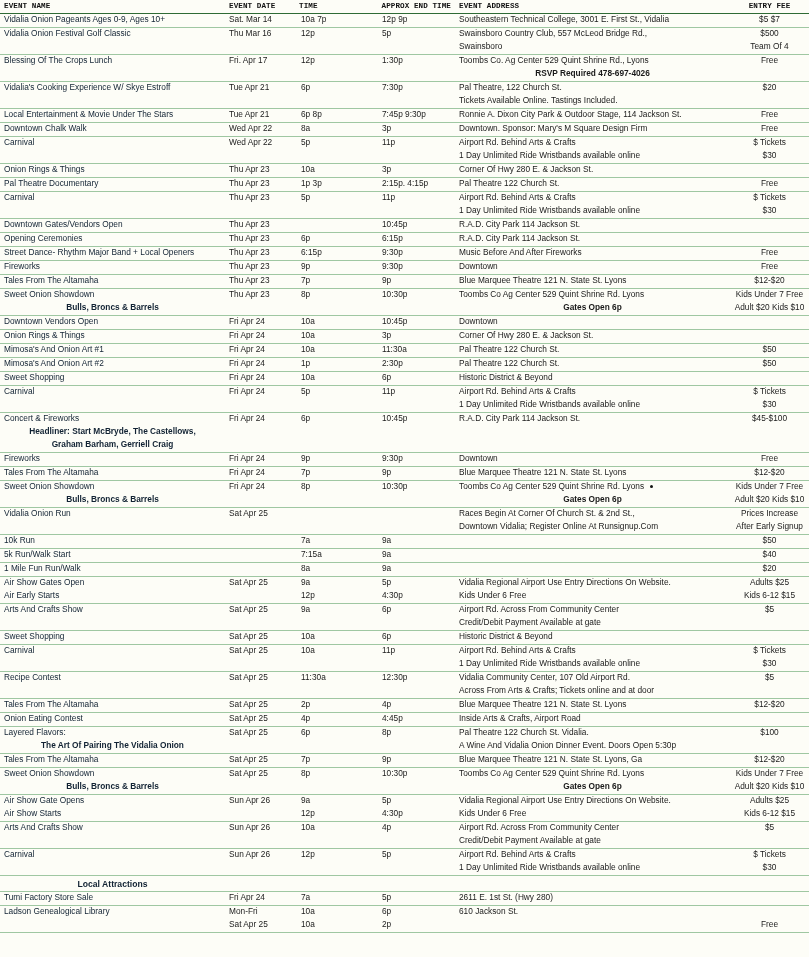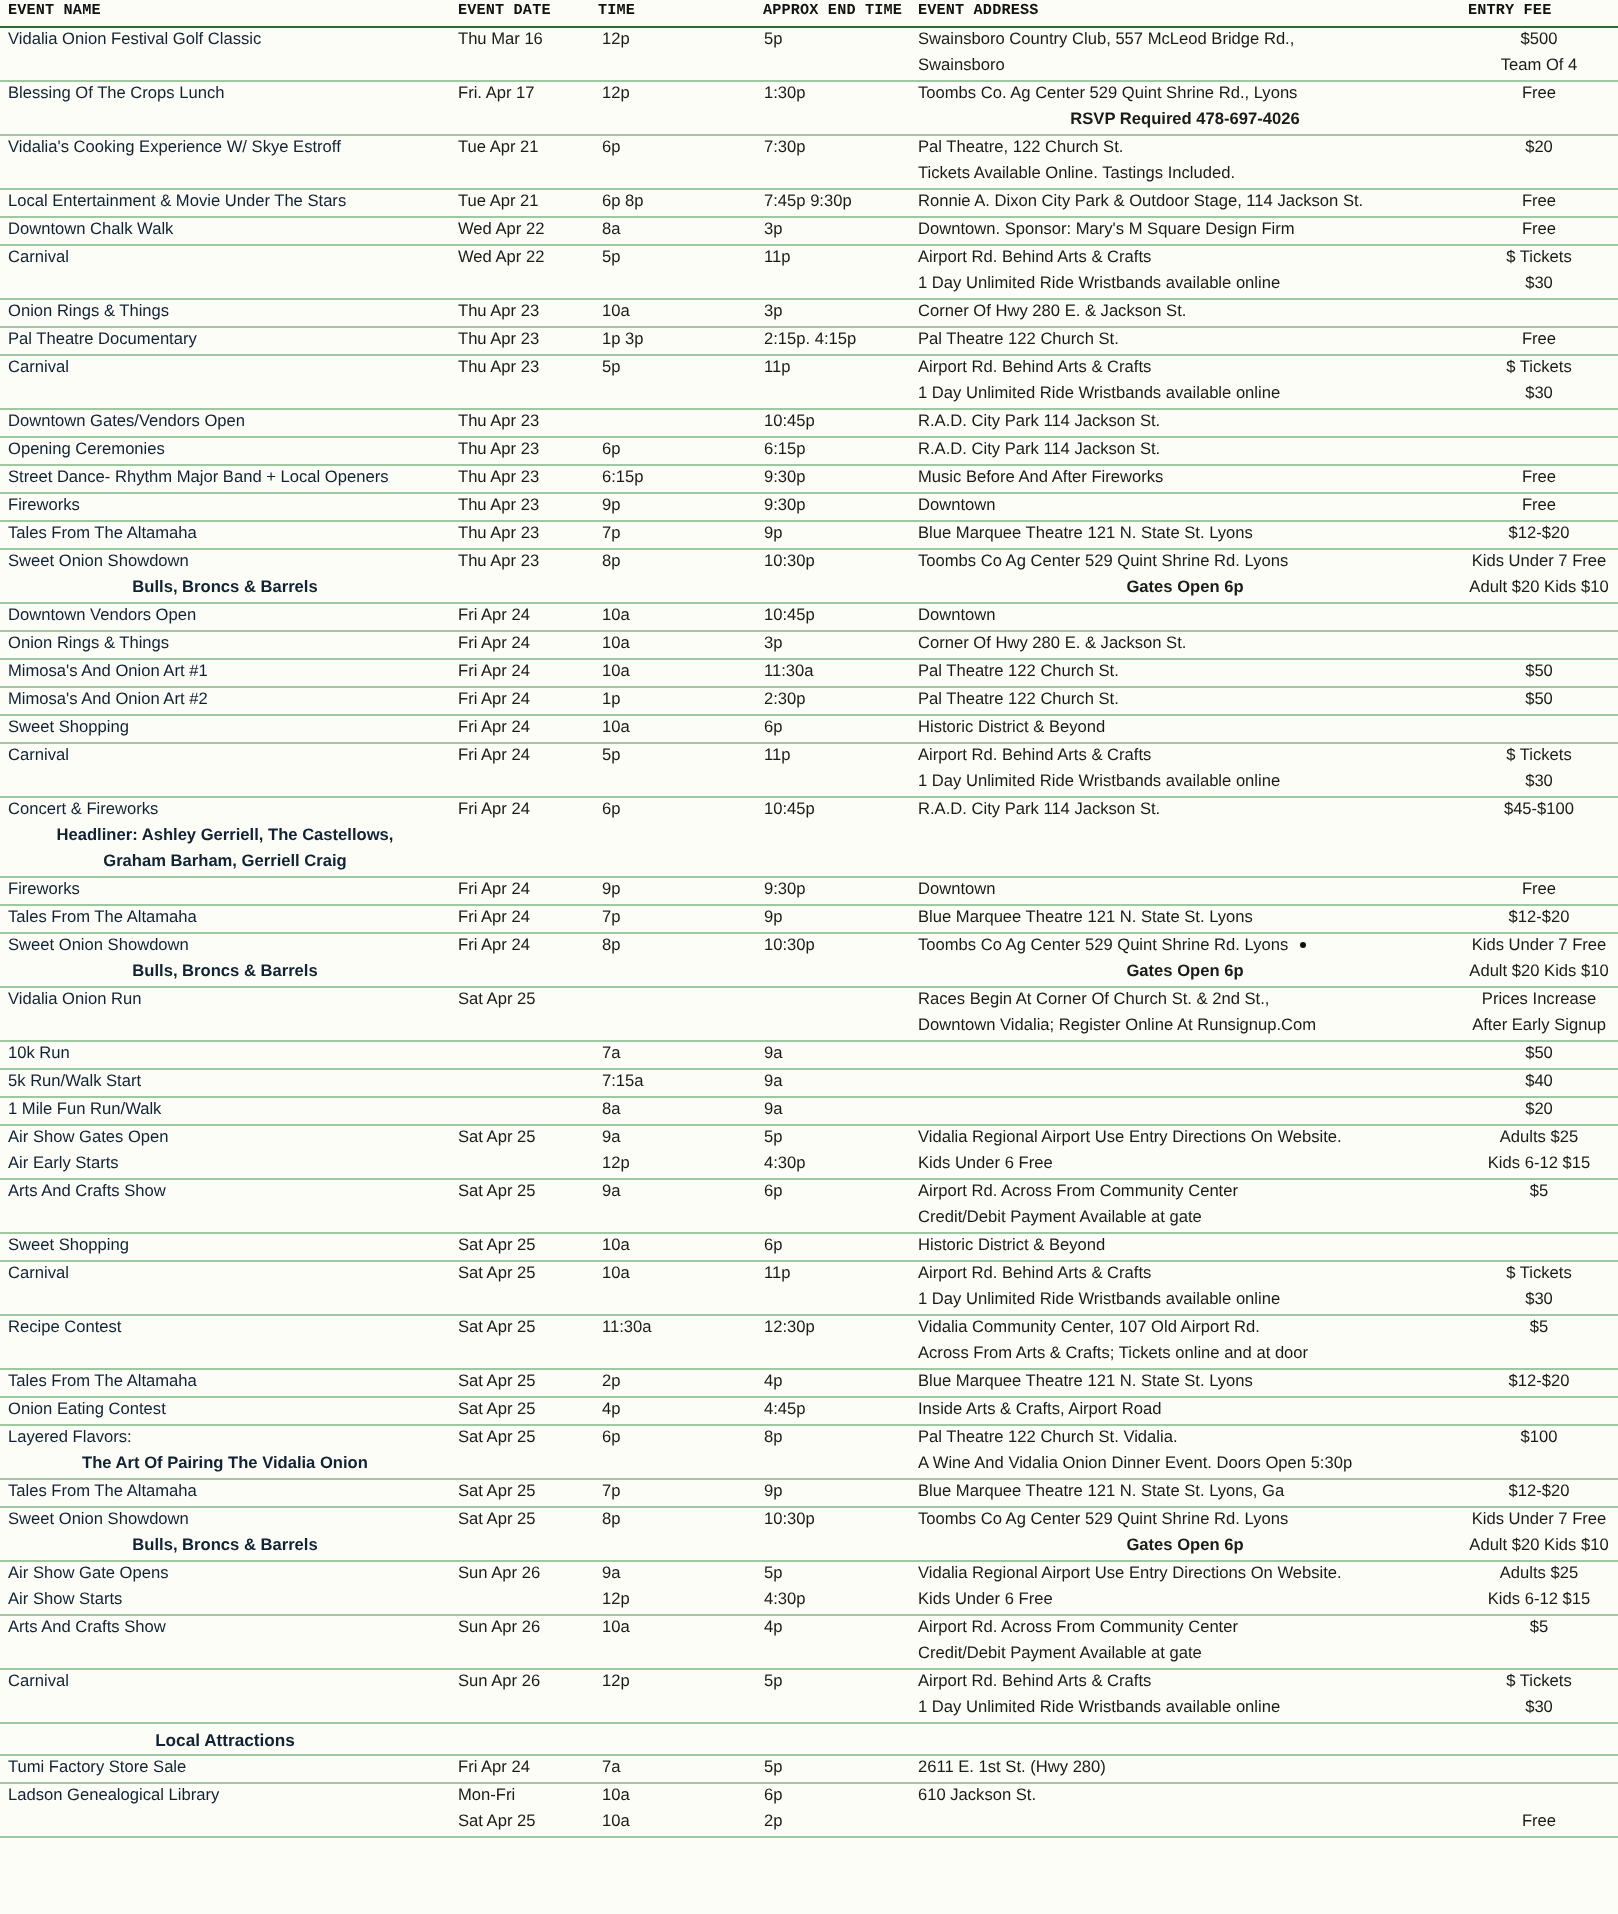--- a/index.html
+++ b/index.html
@@ -40,21 +40,21 @@
     font-weight: bold;
     letter-spacing: .01em;
     color: #111;
     text-align: left;
     padding: 2px 4px 3px 4px;
     vertical-align: bottom;
     border-bottom: 1.1px solid #2f6b35;
     font-family: Liberation Mono, monospace;
   }
   thead th.ctr { text-align: right; }
-  thead th.r   { text-align: left; }
+  thead th.r   { text-align: center; }
 
   tbody td {
     padding: 1px 4px 1px 4px;
     vertical-align: top;
     line-height: 1.18;
     border-bottom: 0.7px solid #9fc7a2;
     height: 11px;
   }
   tbody tr.norule td { border-bottom: none; }
 
@@ -93,20 +93,28 @@
       <tr>
         <th>EVENT NAME</th>
         <th>EVENT DATE</th>
         <th>TIME</th>
         <th class="ctr">APPROX END TIME</th>
         <th>EVENT ADDRESS</th>
         <th class="r">ENTRY FEE</th>
       </tr>
     </thead>
     <tbody id="tbody">
+        <tr>
+          <td class="name">Vidalia Onion Pageants  Ages 0-9, Ages 10+</td>
+          <td class="date">Sat. Mar 14</td>
+          <td class="time">10a   7p</td>
+          <td class="end">12p    9p</td>
+          <td class="addr">Southeastern Technical College, 3001 E. First St., Vidalia</td>
+          <td class="fee">$5    $7</td>
+        </tr>
         <tr class="norule">
           <td class="name">Vidalia Onion Festival Golf Classic</td>
           <td class="date">Thu Mar 16</td>
           <td class="time">12p</td>
           <td class="end">5p</td>
           <td class="addr">Swainsboro Country Club, 557 McLeod Bridge Rd.,</td>
           <td class="fee">$500</td>
         </tr>
         <tr>
           <td class="name"></td>
@@ -326,21 +334,21 @@
         </tr>
         <tr class="norule">
           <td class="name">Concert &amp; Fireworks</td>
           <td class="date">Fri Apr 24</td>
           <td class="time">6p</td>
           <td class="end">10:45p</td>
           <td class="addr">R.A.D. City Park     114 Jackson St.</td>
           <td class="fee">$45-$100</td>
         </tr>
         <tr class="norule">
-          <td class="name bold">Headliner: Ashley Gerriell, The Castellows,</td>
+          <td class="name bold">Headliner: Start McBryde, The Castellows,</td>
           <td class="date"></td>
           <td class="time"></td>
           <td class="end"></td>
           <td class="addr"></td>
           <td class="fee"></td>
         </tr>
         <tr>
           <td class="name bold">Graham Barham, Gerriell Craig</td>
           <td class="date"></td>
           <td class="time"></td>

